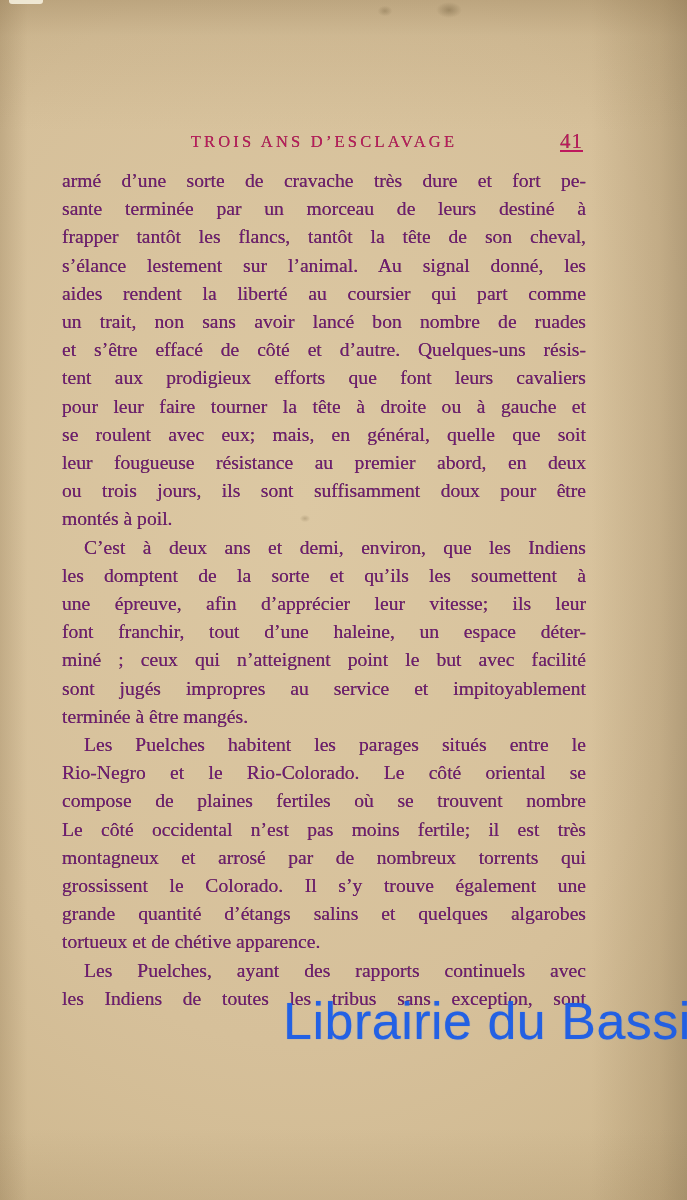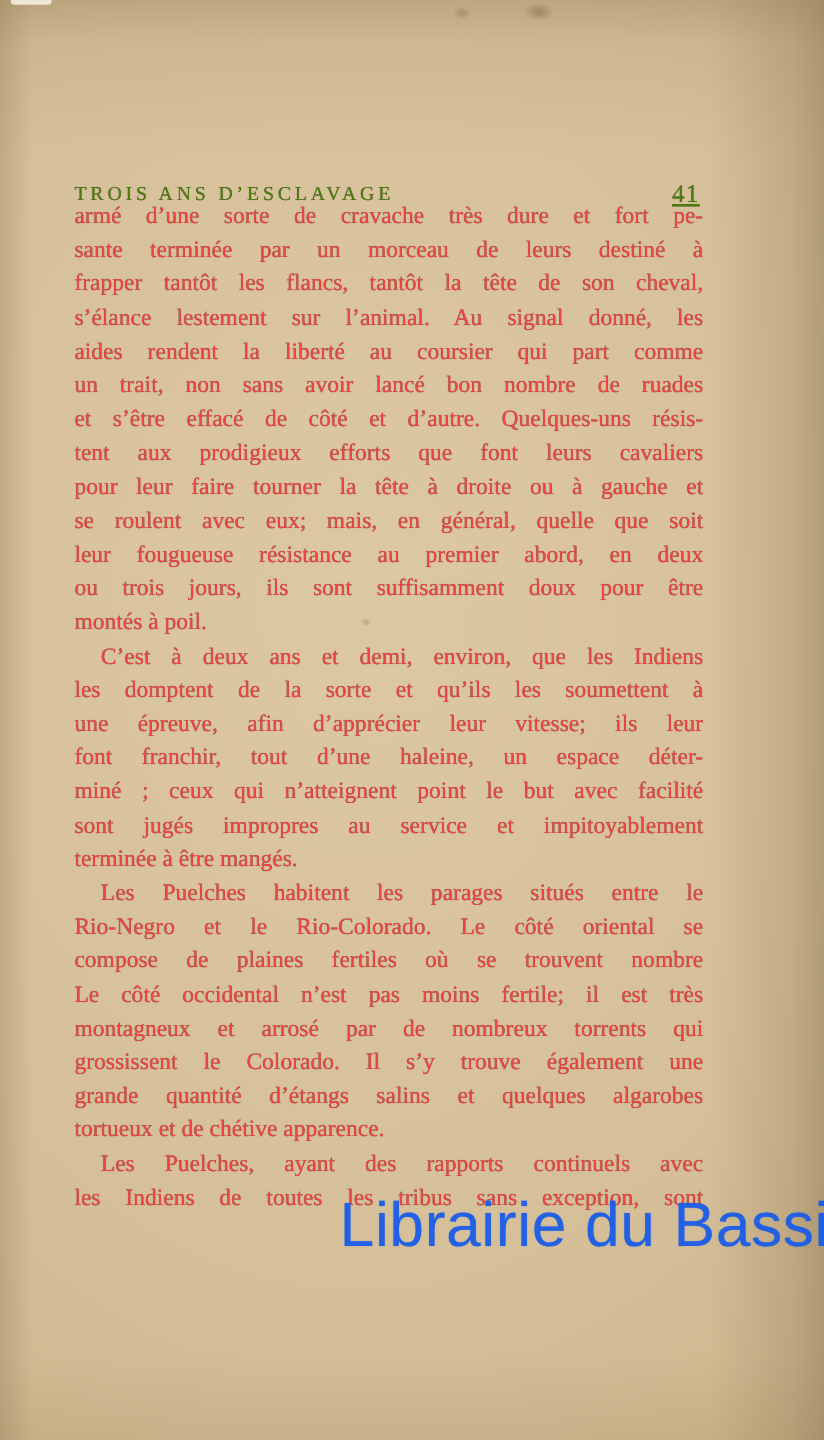--- a/index.html
+++ b/index.html
@@ -35,42 +35,42 @@
     position: absolute; left: 378px; top: 6px; width: 14px; height: 10px;
     background: radial-gradient(ellipse at center, rgba(92,74,42,0.28) 0%, rgba(92,74,42,0) 75%);
   }
   .stain-3 {
     position: absolute; left: 300px; top: 515px; width: 10px; height: 7px;
     background: radial-gradient(ellipse at center, rgba(92,74,42,0.25) 0%, rgba(92,74,42,0) 75%);
   }
 
   .running-header {
     position: absolute;
-    left: 62px; top: 152px; width: 524px;
-    text-align: left;
+    left: 62px; top: 132px; width: 524px;
+    text-align: center;
     font-size: 16.5px;
     letter-spacing: 3.2px;
-    color: #4d7c0f;
+    color: #be185d;
     text-shadow: 0 0 0.6px rgba(73,58,41,0.8);
     white-space: nowrap;
   }
   .page-number {
     position: absolute;
     right: 3px; top: -3px;
     font-size: 21px;
     letter-spacing: 1px;
     text-decoration: underline;
   }
 
   .page-text {
     position: absolute;
     left: 62px; top: 167px; width: 524px;
     font-size: 19.6px;
     line-height: 28.2px;
-    color: #ef4444;
+    color: #701a75;
     text-shadow: 0 0 0.6px rgba(72,56,40,0.85);
   }
   .ln {
     text-align: justify;
     text-align-last: justify;
   }
   .ln.ind { text-indent: 22px; }
   .ln.pend { text-align-last: left; }
 
   .watermark {

